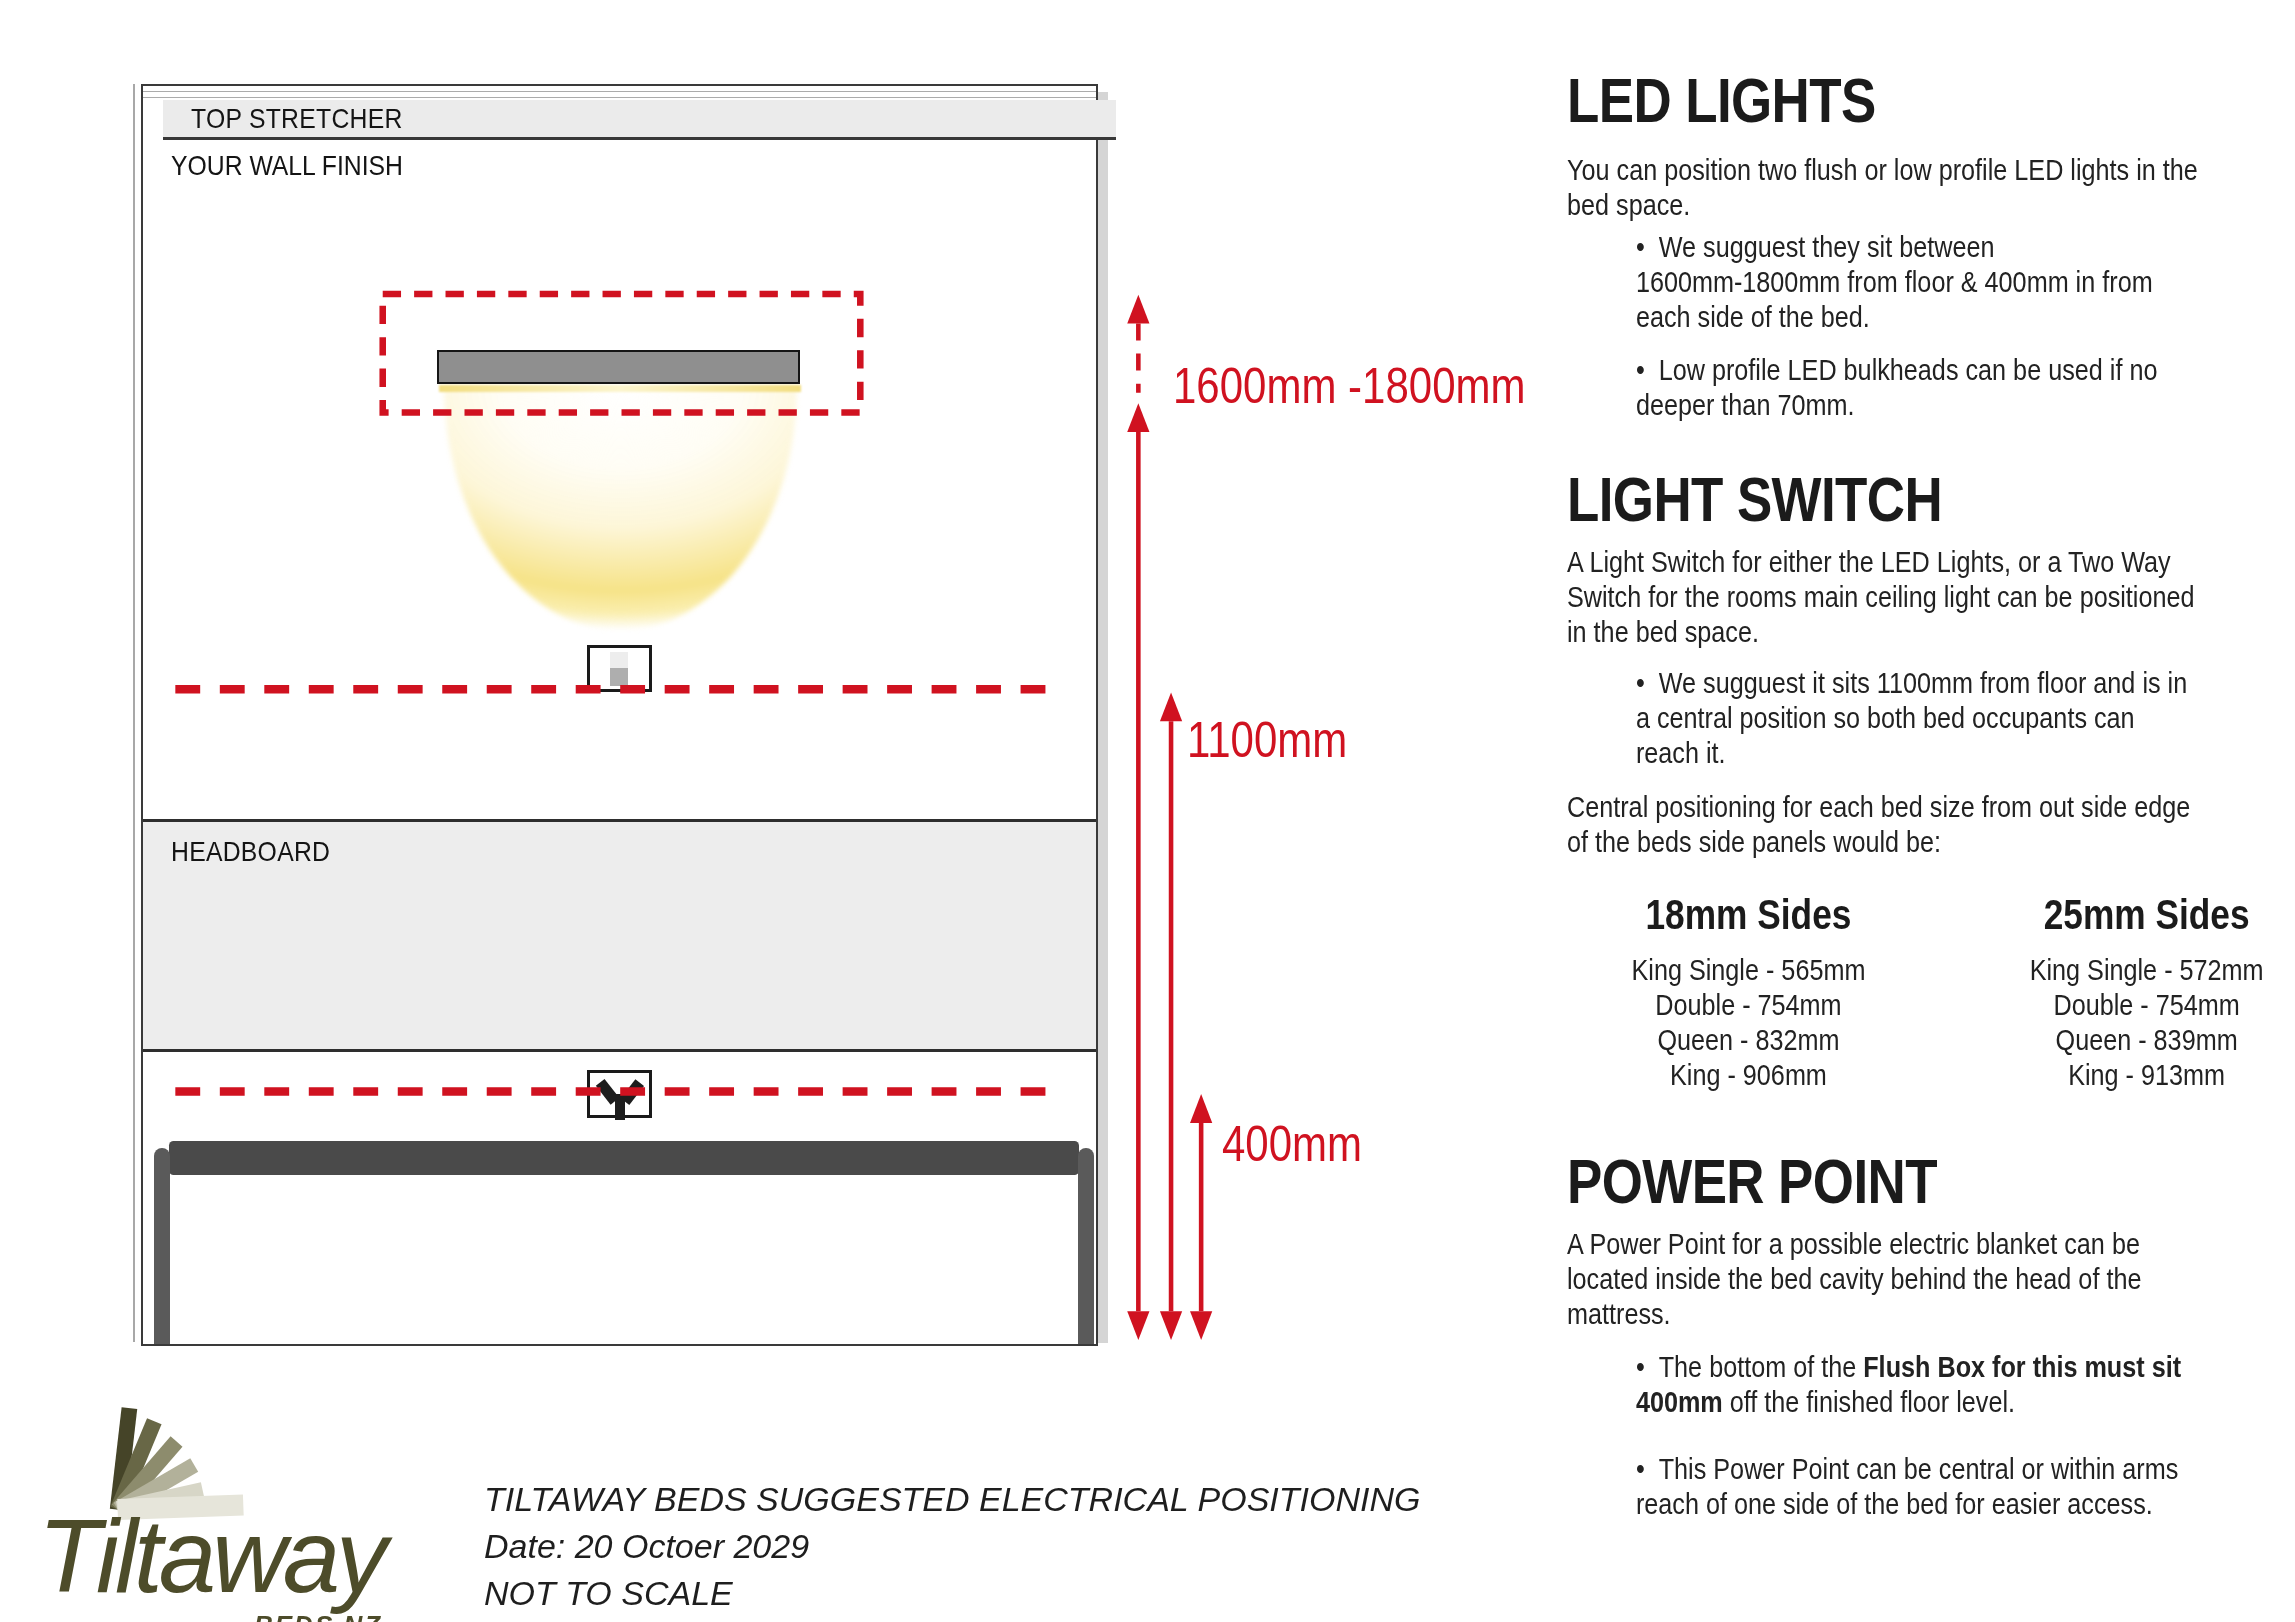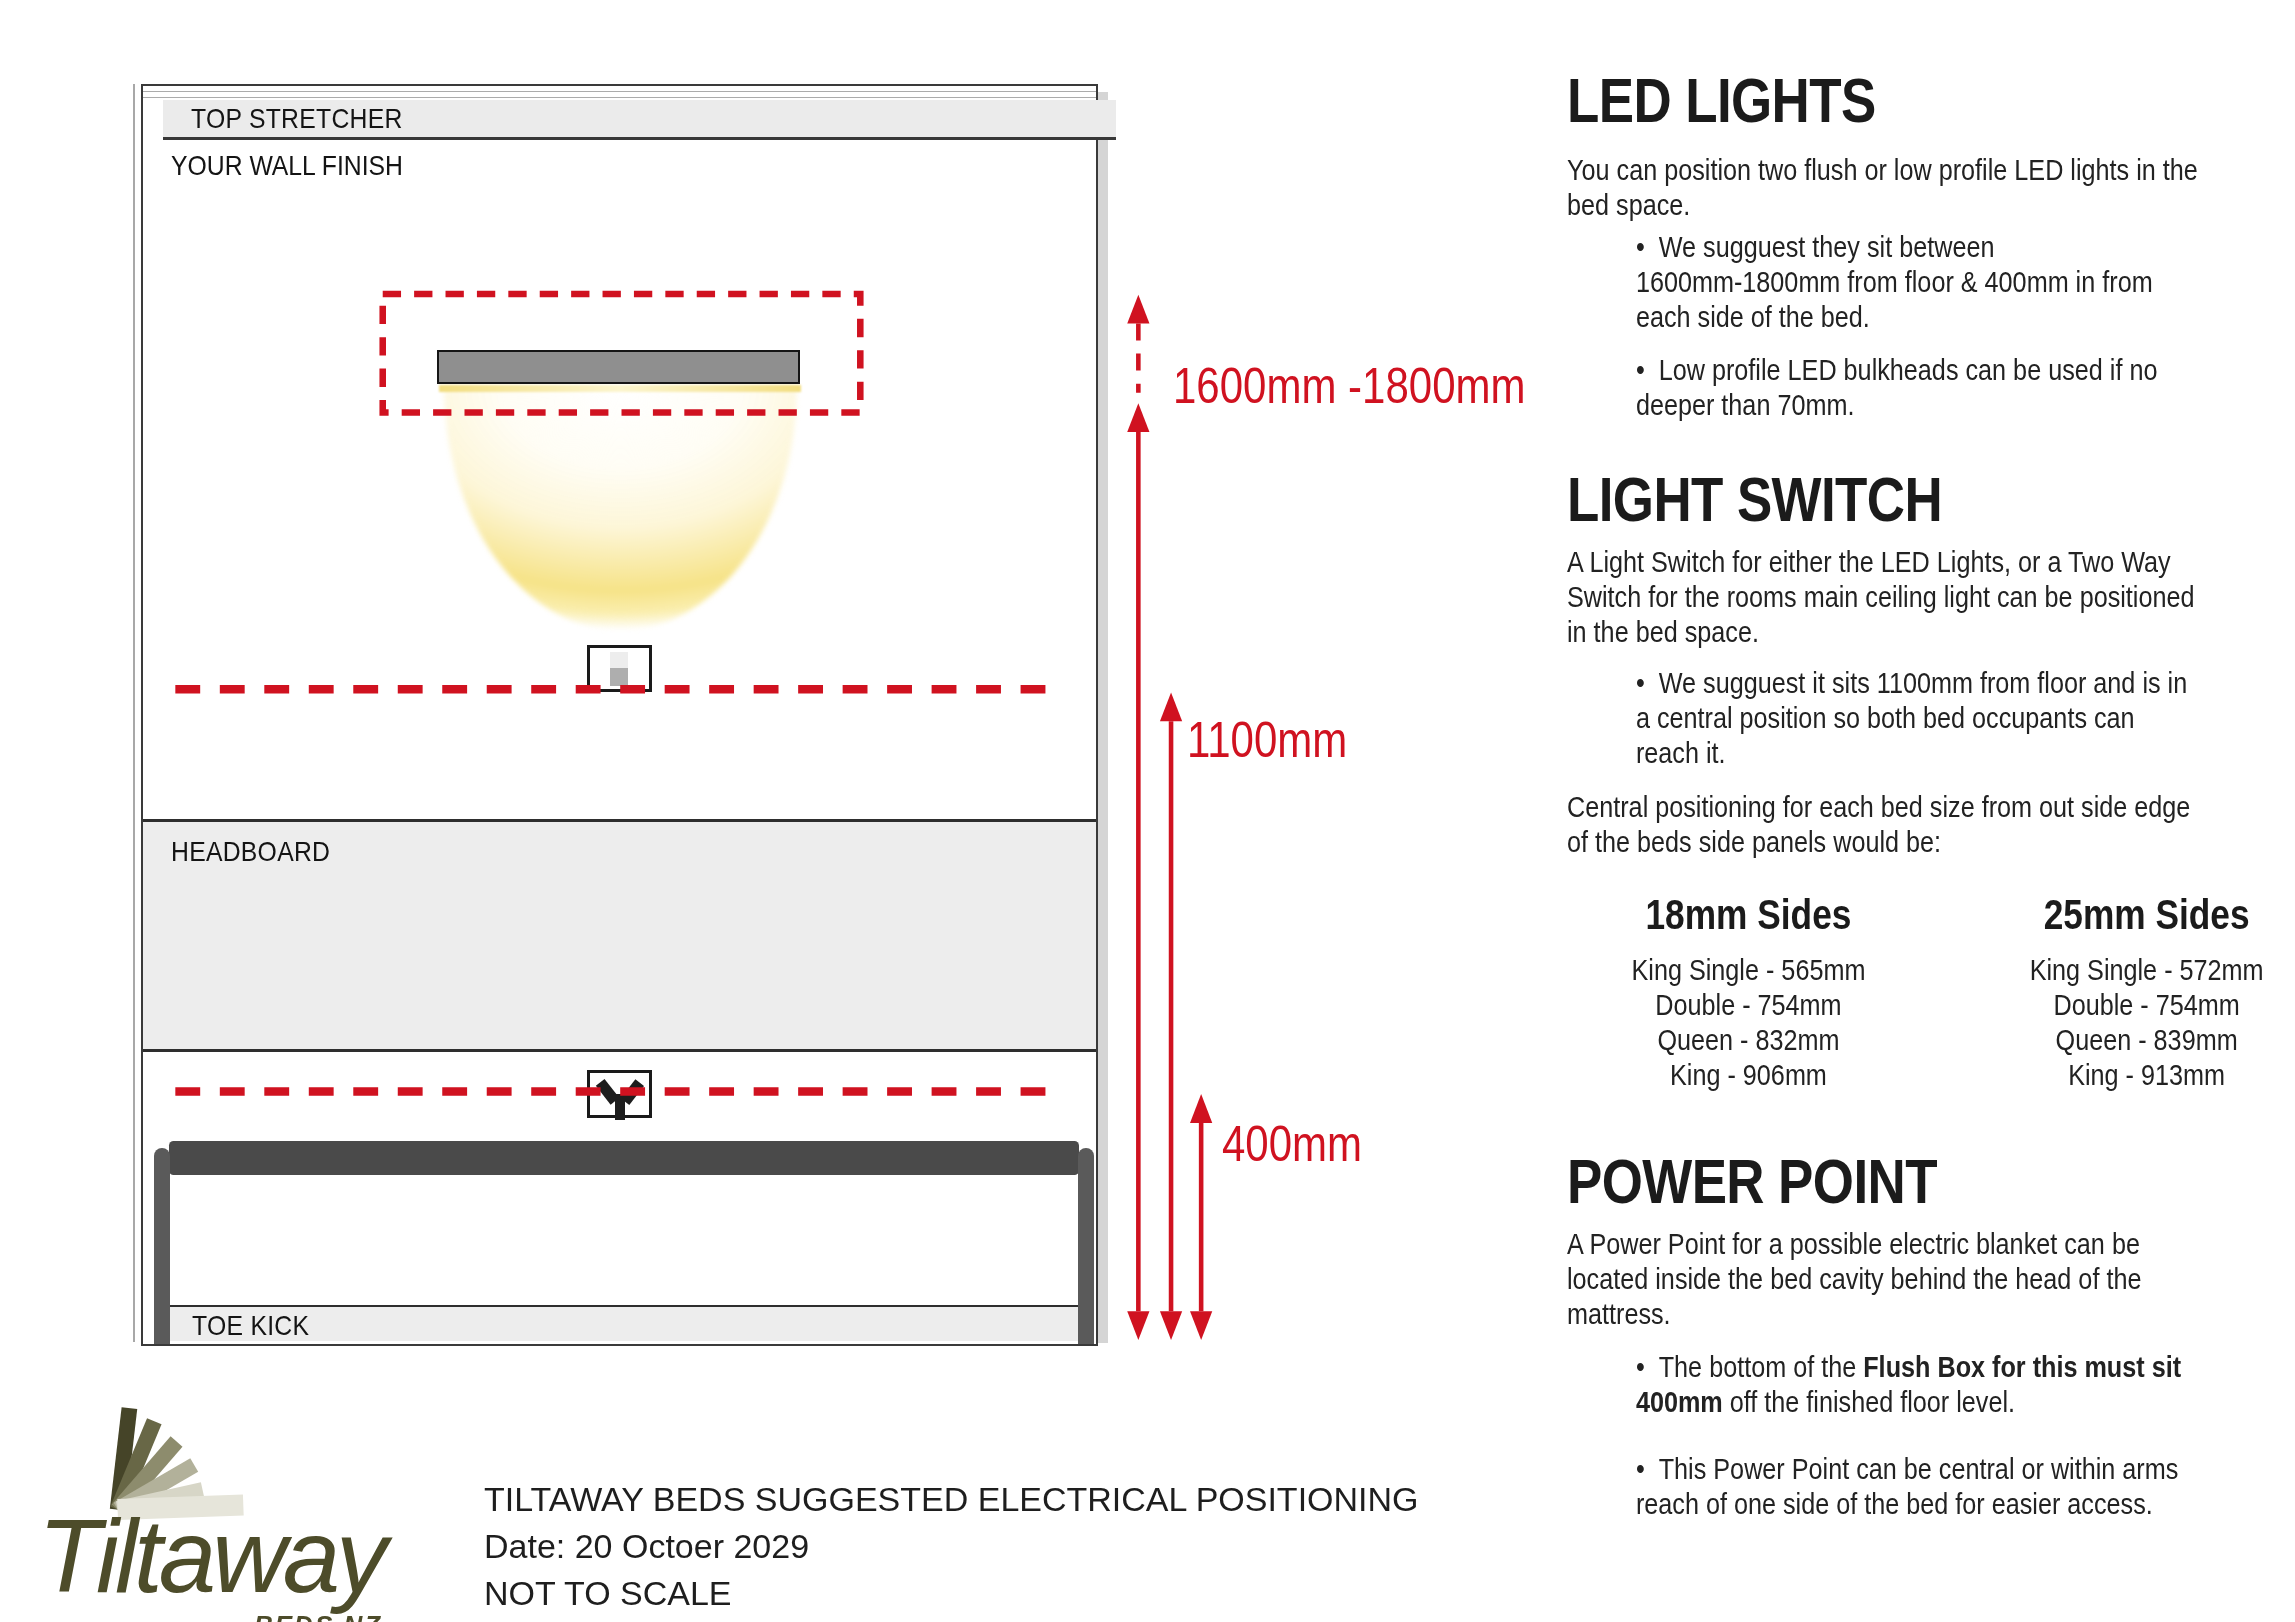--- a/index.html
+++ b/index.html
@@ -64,21 +64,21 @@
 
   
   #right-col{left:1567px;top:0;width:864px;height:1623px;transform:scaleX(0.84);transform-origin:0 0;}
   .h1{position:absolute;left:0;font-size:63px;font-weight:bold;letter-spacing:-0.7px;color:#1b1b1b;line-height:1.05;white-space:nowrap;}
   .body-text{position:absolute;left:0;font-size:30px;line-height:35px;color:#222222;white-space:pre-line;}
   .bullet{position:absolute;left:82px;font-size:30px;line-height:35px;color:#222222;white-space:pre-line;}
   .sides-head{position:absolute;font-size:42px;font-weight:bold;color:#1b1b1b;text-align:center;}
   .sides-list{position:absolute;font-size:30px;line-height:35px;color:#222222;text-align:center;white-space:pre-line;}
 
   
-  .footer-line{position:absolute;left:484px;font-size:34px;color:#1e1e1e;white-space:nowrap;}
+  .footer-line{position:absolute;left:484px;font-size:34px;color:#1e1e1e;white-space:nowrap;font-style:italic;}
 
   
   #logo-brand{left:38px;top:1505px;font-size:103px;font-style:italic;color:#4d4c2a;
     letter-spacing:-3.9px;line-height:1;white-space:nowrap;}
   #logo-tagline{left:254px;top:1610px;font-size:26px;font-weight:bold;font-style:italic;
     color:#4d4c2a;letter-spacing:2px;white-space:nowrap;}
 </style>
 </head>
 <body>
 
@@ -110,23 +110,20 @@
   <div class="abs device-box" id="power-point" style="left:444px;top:984px;">
     <div class="pin" id="pin-left"></div>
     <div class="pin" id="pin-right"></div>
     <div class="pin" id="pin-earth"></div>
   </div>
 
   <div class="abs" id="mattress-bar" style="left:25.5px;top:1055px;"></div>
   <div class="abs post" id="post-left" style="left:11px;top:1062px;"></div>
   <div class="abs post" id="post-right" style="left:935px;top:1062px;"></div>
 
-  <div class="abs" id="band-toe-kick">
-    <span class="band-label squeeze90">TOE KICK</span>
-  </div>
 </div>
 
 <svg class="abs" id="red-overlay" viewBox="0 0 3508 2480">
   <g stroke="#d01220" fill="none">
     <rect x="585" y="449" width="730" height="181" stroke-width="10" stroke-dasharray="28 20"></rect>
     <line x1="268" y1="1053" x2="1616" y2="1053" stroke-width="13" stroke-dasharray="38 30"></line>
     <line x1="268" y1="1668" x2="1616" y2="1668" stroke-width="13" stroke-dasharray="38 30"></line>
     <line x1="1740" y1="494" x2="1740" y2="600" stroke-width="7" stroke-dasharray="26 20"></line>
     <line x1="1740" y1="660" x2="1740" y2="2004" stroke-width="7"></line>
     <line x1="1790" y1="1102" x2="1790" y2="2004" stroke-width="7"></line>

